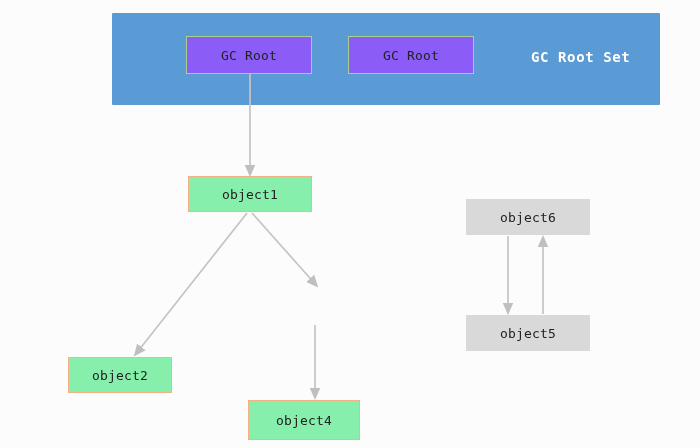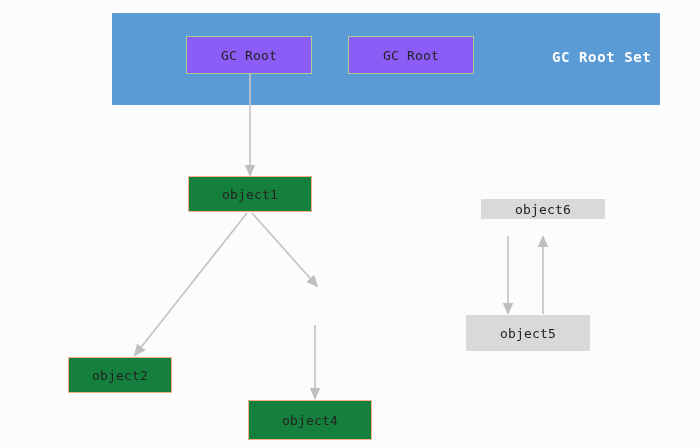--- a/index.html
+++ b/index.html
@@ -55,21 +55,21 @@
     letter-spacing: 0.6px;
     white-space: nowrap;
   }
   .gcroot {
     background: #8b5cf6;
     border: 1px solid #a9d18e;
     height: 38px;
     width: 126px;
   }
   .orange {
-    background: #15803d;
+    background: #86efac;
     border: 1px solid #f4b183;
     height: 36px;
     width: 124px;
   }
   .grey {
     background: #d9d9d9;
     border: 1px solid #d9d9d9;
     height: 36px;
     width: 124px;
   }
@@ -100,36 +100,36 @@
   </svg>
 
   <div class="node gcroot" style="left:186px; top:36px; width:126px; height:38px;">
     <span>GC Root</span>
   </div>
 
   <div class="node gcroot" style="left:348px; top:36px; width:126px; height:38px;">
     <span>GC Root</span>
   </div>
 
-  <div class="panel-label" style="left:552px; top:49px;">GC Root Set</div>
+  <div class="panel-label" style="left:531px; top:49px;">GC Root Set</div>
 
   <div class="node orange" style="left:188px; top:176px; width:124px; height:36px;">
     <span>object1</span>
   </div>
 
   <div class="node orange" style="left:68px; top:357px; width:104px; height:36px;">
     <span>object2</span>
   </div>
 
 
-  <div class="node orange n-obj4" style="left:248px; top:400px; width:124px; height:40px;">
+  <div class="node orange n-obj4" style="left:248px; top:400px; width:112px; height:40px;">
     <span>object4</span>
   </div>
 
   <div class="node grey" style="left:466px; top:315px; width:124px; height:36px;">
     <span>object5</span>
   </div>
 
-  <div class="node grey" style="left:466px; top:199px; width:124px; height:20px;margin-left:15px;">
+  <div class="node grey" style="left:466px; top:199px; width:124px; height:36px;">
     <span>object6</span>
   </div>
 
 </div>
 
 </body></html>

